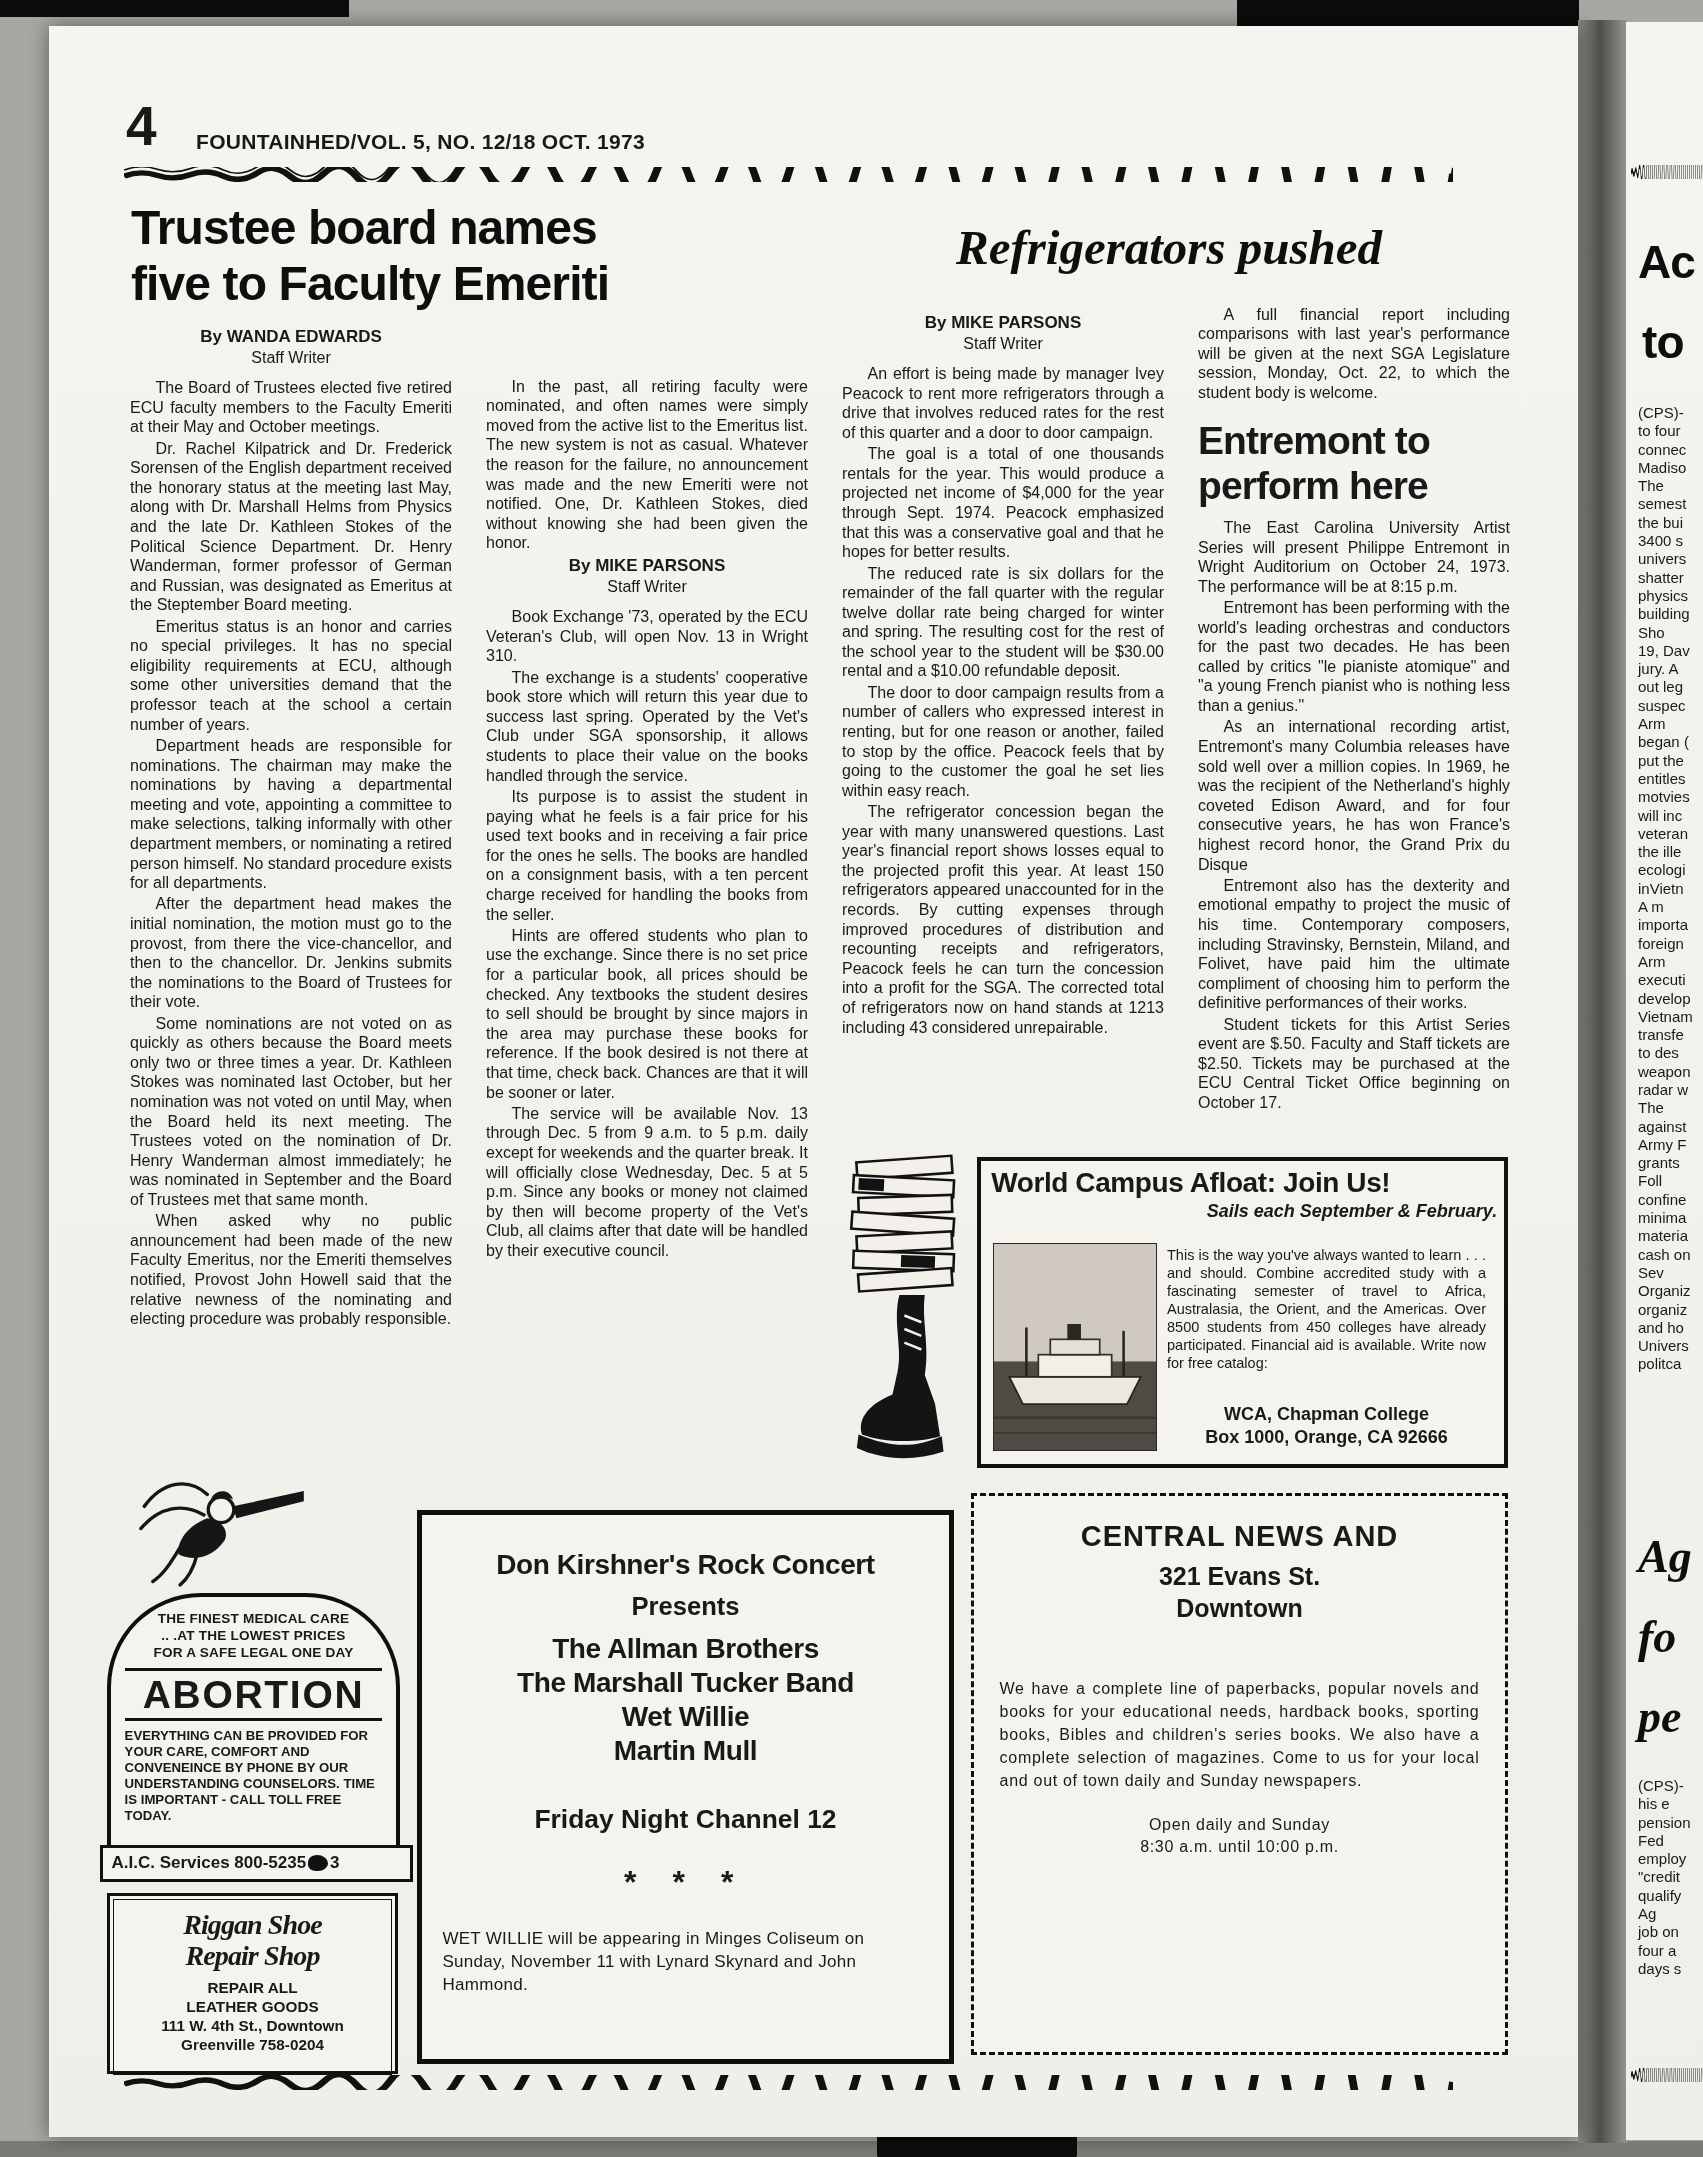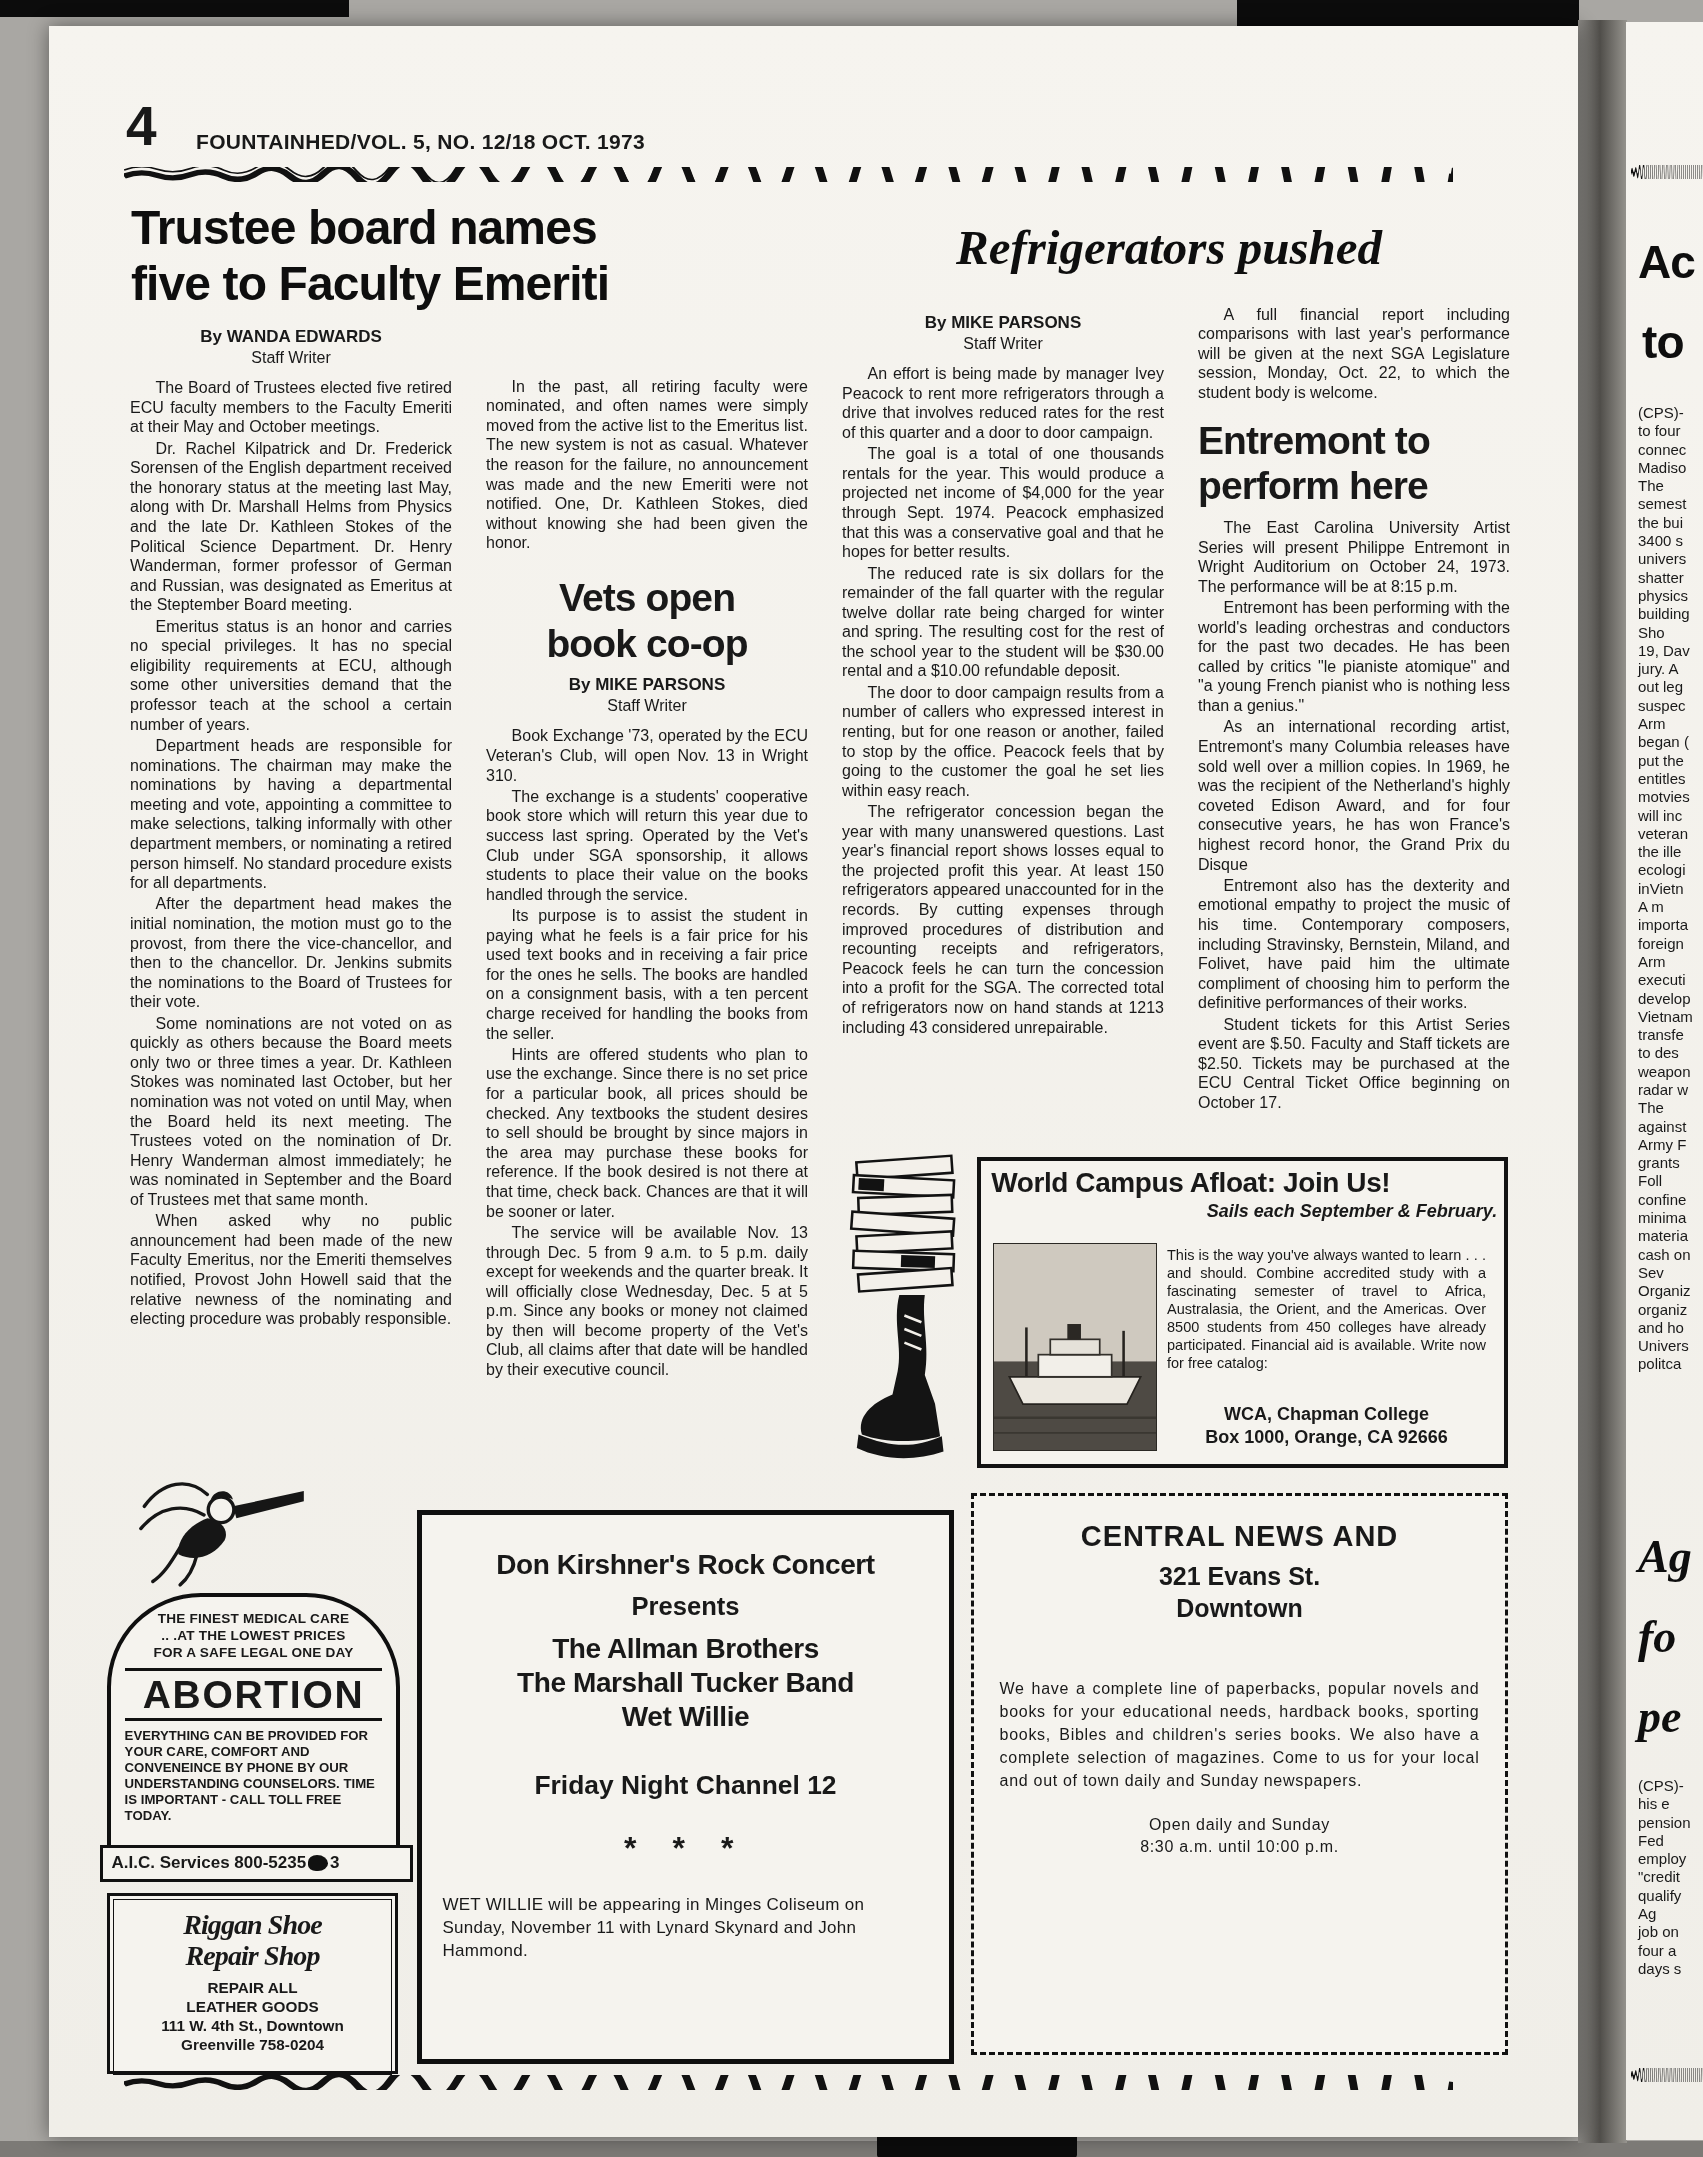--- a/index.html
+++ b/index.html
@@ -109,24 +109,20 @@
           <p class="para">After the department head makes the initial nomination, the motion must go to the provost, from there the vice-chancellor, and then to the chancellor. Dr. Jenkins submits the nominations to the Board of Trustees for their vote.</p>
           <p class="para">Some nominations are not voted on as quickly as others because the Board meets only two or three times a year. Dr. Kathleen Stokes was nominated last October, but her nomination was not voted on until May, when the Board held its next meeting. The Trustees voted on the nomination of Dr. Henry Wanderman almost immediately; he was nominated in September and the Board of Trustees met that same month.</p>
           <p class="para">When asked why no public announcement had been made of the new Faculty Emeritus, nor the Emeriti themselves notified, Provost John Howell said that the relative newness of the nominating and electing procedure was probably responsible.</p>
         </div>
     </div>
 
     <div class="col" style="left:437px;top:351px;width:322px;height:1124px;">
       <div>
           <p class="para">In the past, all retiring faculty were nominated, and often names were simply moved from the active list to the Emeritus list. The new system is not as casual. Whatever the reason for the failure, no announcement was made and the new Emeriti were not notified. One, Dr. Kathleen Stokes, died without knowing she had been given the honor.</p>
         </div>
-      <div class="vets-headline">
-        <div>Vets open</div>
-        <div>book co-op</div>
-      </div>
       <div class="byline">By MIKE PARSONS</div>
       <div class="byline-role">Staff Writer</div>
       <div>
           <p class="para">Book Exchange '73, operated by the ECU Veteran's Club, will open Nov. 13 in Wright 310.</p>
           <p class="para">The exchange is a students' cooperative book store which will return this year due to success last spring. Operated by the Vet's Club under SGA sponsorship, it allows students to place their value on the books handled through the service.</p>
           <p class="para">Its purpose is to assist the student in paying what he feels is a fair price for his used text books and in receiving a fair price for the ones he sells. The books are handled on a consignment basis, with a ten percent charge received for handling the books from the seller.</p>
           <p class="para">Hints are offered students who plan to use the exchange. Since there is no set price for a particular book, all prices should be checked. Any textbooks the student desires to sell should be brought by since majors in the area may purchase these books for reference. If the book desired is not there at that time, check back. Chances are that it will be sooner or later.</p>
           <p class="para">The service will be available Nov. 13 through Dec. 5 from 9 a.m. to 5 p.m. daily except for weekends and the quarter break. It will officially close Wednesday, Dec. 5 at 5 p.m. Since any books or money not claimed by then will become property of the Vet's Club, all claims after that date will be handled by their executive council.</p>
         </div>
     </div>
@@ -238,20 +234,21 @@
         <div class="shoe-line">Greenville 758-0204</div>
       </div>
     </div>
 
     <div class="kir-ad" style="left:368px;top:1484px;width:537px;height:554px;box-sizing:border-box;">
       <div class="kir-line">Don Kirshner's Rock Concert</div>
       <div class="kir-presents">Presents</div>
       <div class="kir-line">The Allman Brothers</div>
       <div class="kir-line">The Marshall Tucker Band</div>
       <div class="kir-line">Wet Willie</div>
+      <div class="kir-line">Martin Mull</div>
       <div class="kir-channel">Friday Night Channel 12</div>
       <div class="kir-stars">* * *</div>
       <div class="kir-note">WET WILLIE will be appearing in Minges Coliseum on Sunday, November 11 with Lynard Skynard and John Hammond.</div>
     </div>
 
     <div class="cn-ad" style="left:922px;top:1467px;width:537px;height:562px;">
       <div class="cn-title">CENTRAL NEWS AND</div>
       <div class="cn-sub" style="margin-top:6.8px;">321 Evans St.</div>
       <div class="cn-sub">Downtown</div>
       <div class="cn-body">We have a complete line of paperbacks, popular novels and books for your educational needs, hardback books, sporting books, Bibles and children's series books. We also have a complete selection of magazines. Come to us for your local and out of town daily and Sunday newspapers.</div>

